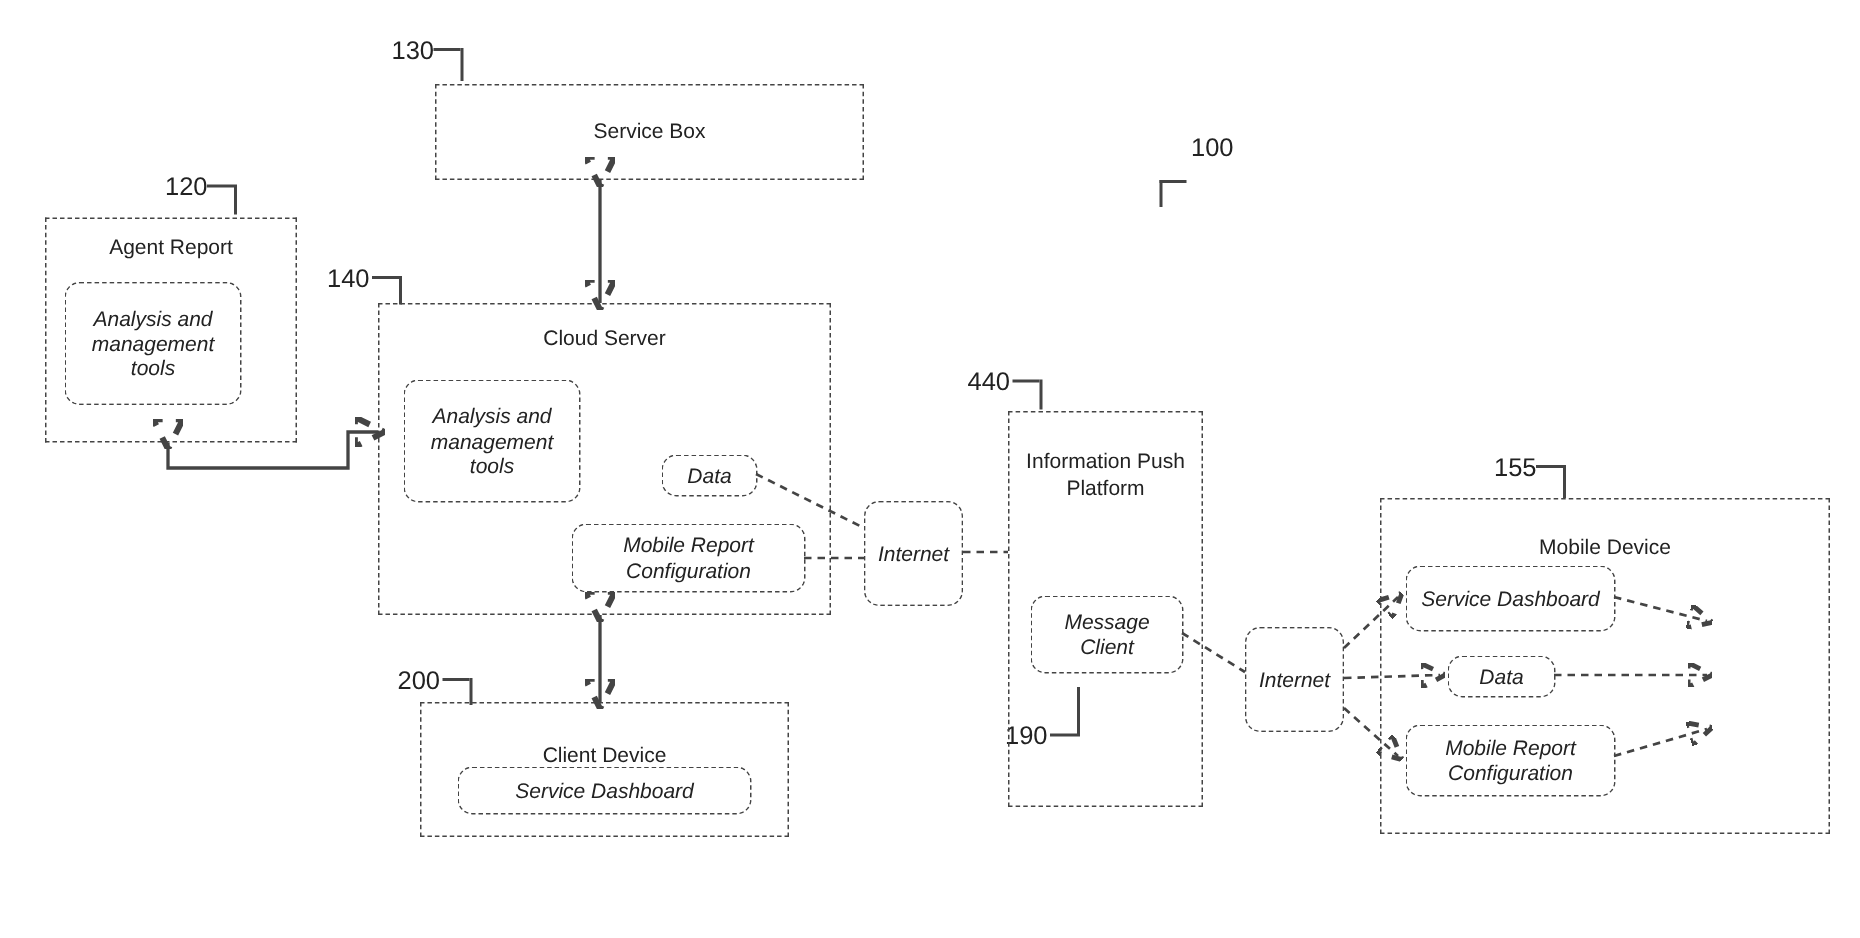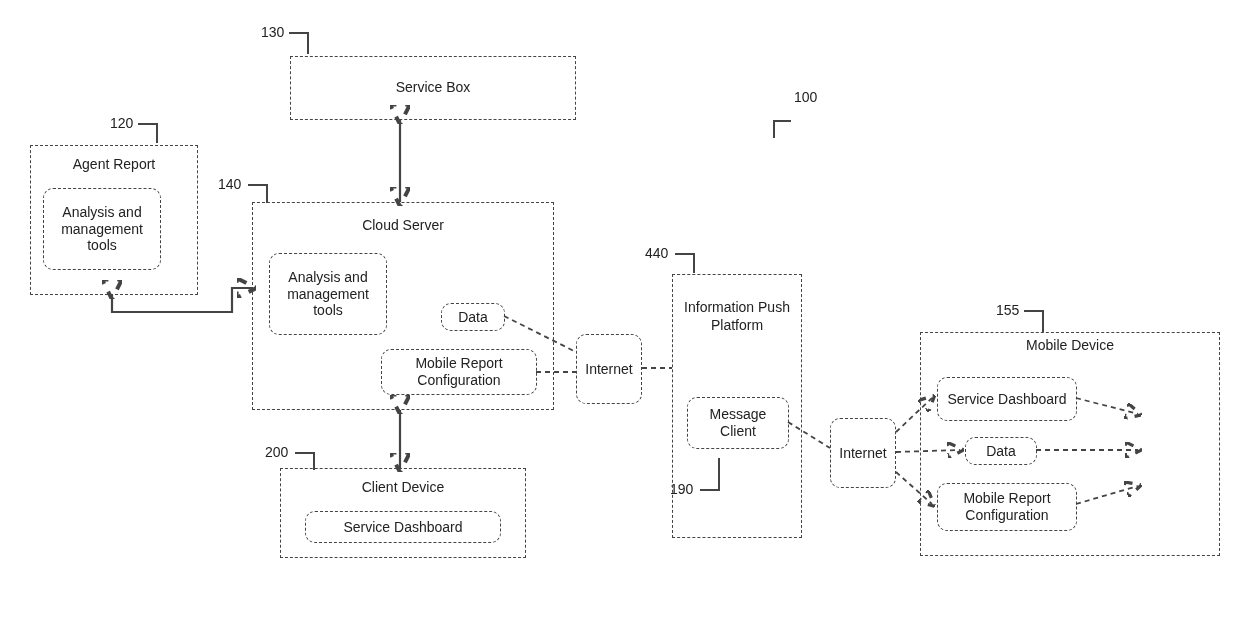--- a/index.html
+++ b/index.html
@@ -22,24 +22,25 @@
   }
   .rbox {
     border: 1.5px dashed #444;
     border-radius: 10px;
     display: flex;
     align-items: center;
     justify-content: center;
     padding: 4px 8px;
     text-align: center;
     line-height: 1.2;
+    font-style: italic;
   }
   .ref {
     position: absolute;
-    font-size: 14px;
+    font-size: 17px;
   }
   
   .lead {
     position: absolute;
     background: #444;
   }
   .lead.h { height: 1.5px; }
   .lead.v { width: 1.5px; }
   svg.wires {
     position: absolute;
@@ -114,21 +115,21 @@
     </div>
     <div class="rbox" style="position:absolute; left:188px; top:100px; width:64px; height:28px;">
       <span>Data</span>
     </div>
     <div class="rbox" style="position:absolute; left:128px; top:146px; width:156px; height:46px;">
       <span>Mobile Report Configuration</span>
     </div>
   </div>
 
   <div class="box" style="left:280px; top:468px; width:246px; height:90px;">
-    <div style="margin-top:10px;">Client Device</div>
+    <div style="margin-top:26px;">Client Device</div>
     <div class="rbox" style="position:absolute; left:24px; top:42px; width:196px; height:32px;">
       <span>Service Dashboard</span>
     </div>
   </div>
 
   <div class="rbox" style="position:absolute; left:576px; top:334px; width:66px; height:70px;">
     <span>Internet</span>
   </div>
 
   <div class="box" style="left:672px; top:274px; width:130px; height:264px;">
@@ -136,21 +137,21 @@
     <div class="rbox" style="position:absolute; left:14px; top:122px; width:102px; height:52px;">
       <span>Message Client</span>
     </div>
   </div>
 
   <div class="rbox" style="position:absolute; left:830px; top:418px; width:66px; height:70px;">
     <span>Internet</span>
   </div>
 
   <div class="box" style="left:920px; top:332px; width:300px; height:224px;">
-    <div style="margin-top:4px;">Mobile Device</div>
+    <div style="margin-top:23px;">Mobile Device</div>
     <div class="rbox" style="position:absolute; left:16px; top:44px; width:140px; height:44px;">
       <span>Service Dashboard</span>
     </div>
     <div class="rbox" style="position:absolute; left:44px; top:104px; width:72px; height:28px;">
       <span>Data</span>
     </div>
     <div class="rbox" style="position:absolute; left:16px; top:150px; width:140px; height:48px;">
       <span>Mobile Report Configuration</span>
     </div>
   </div>

